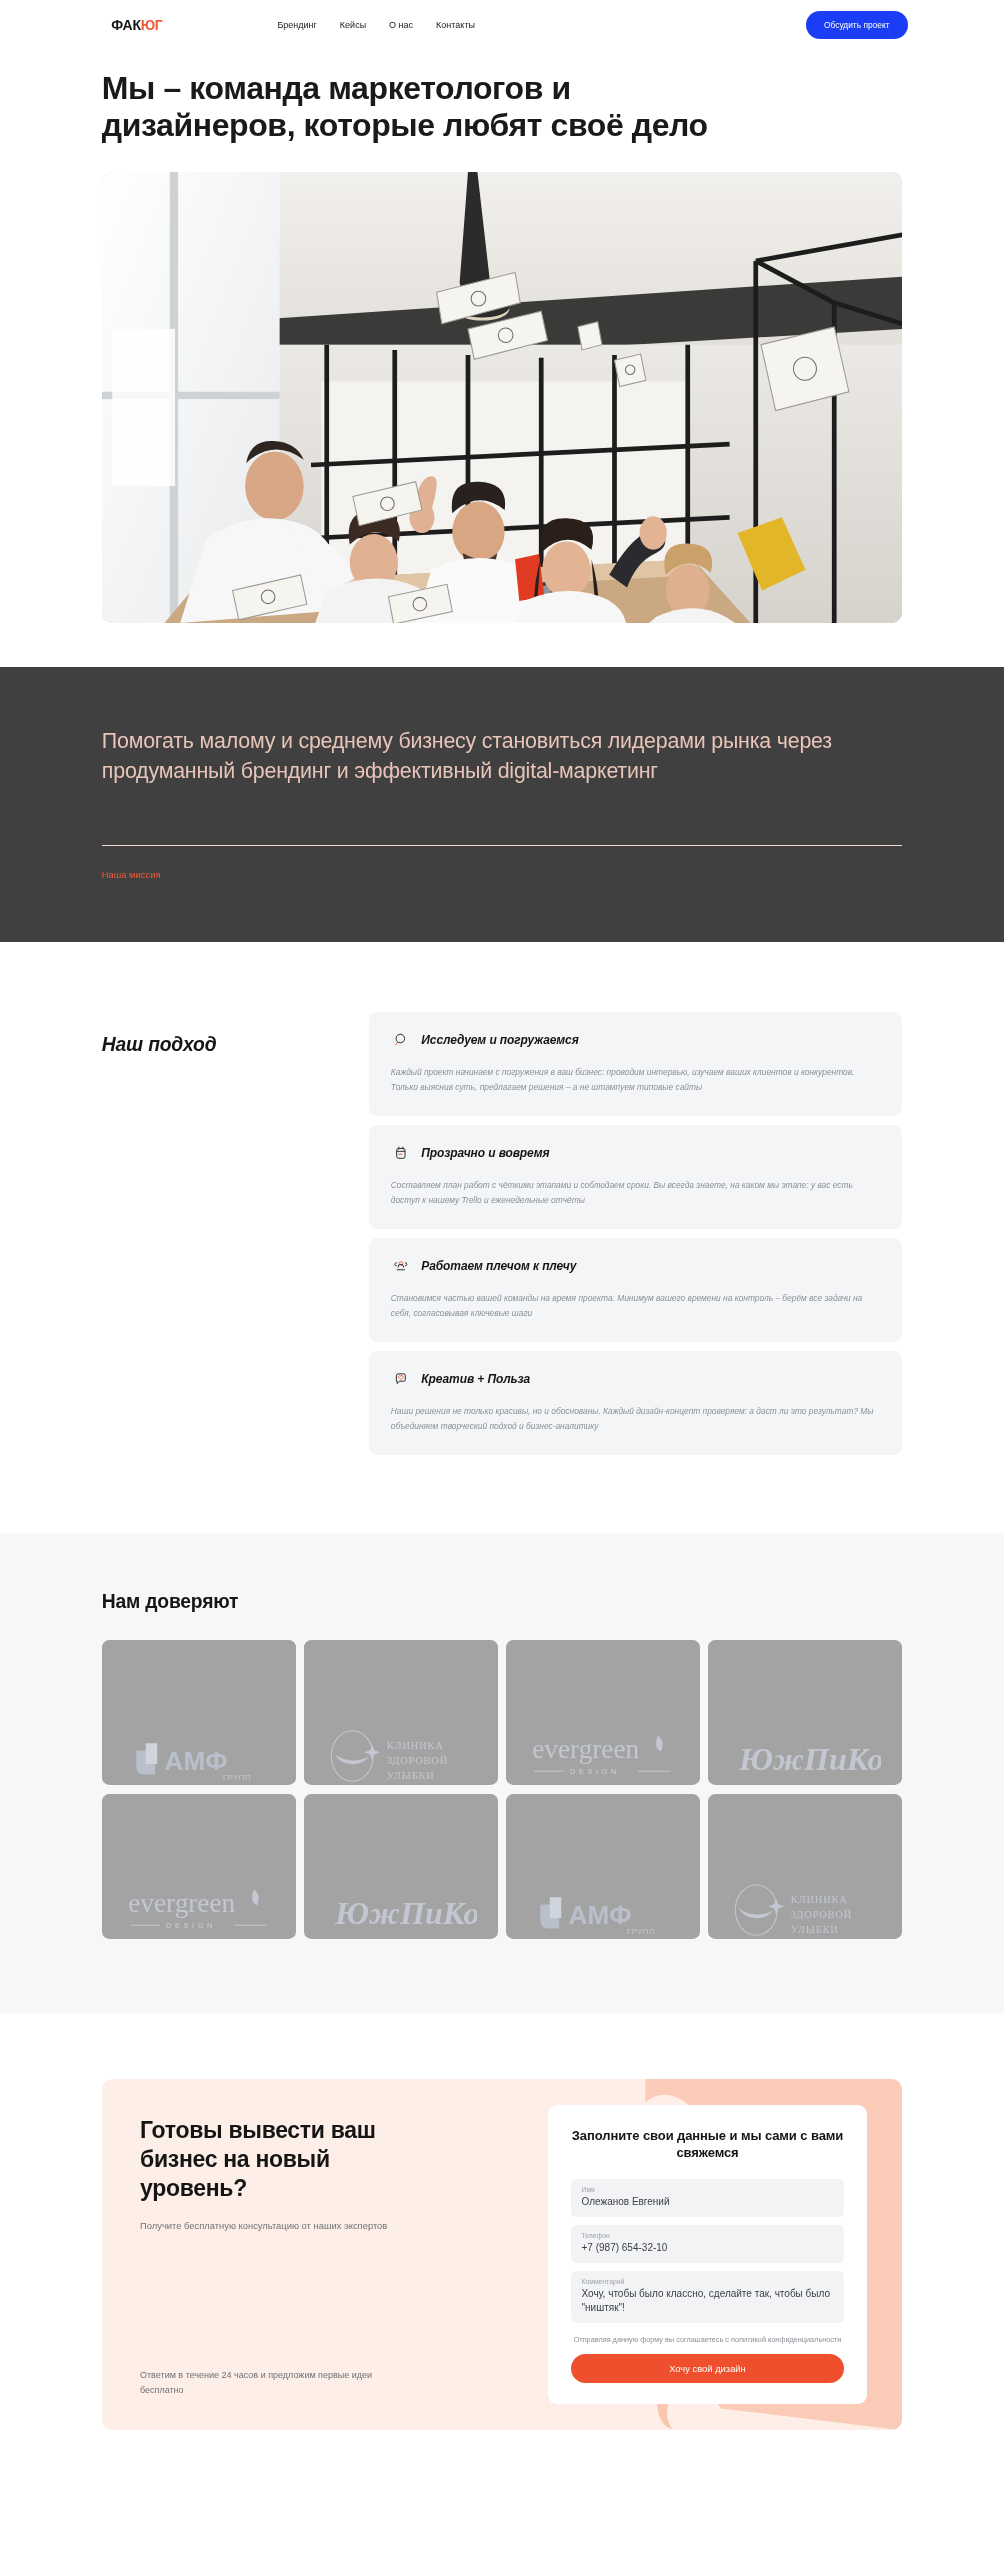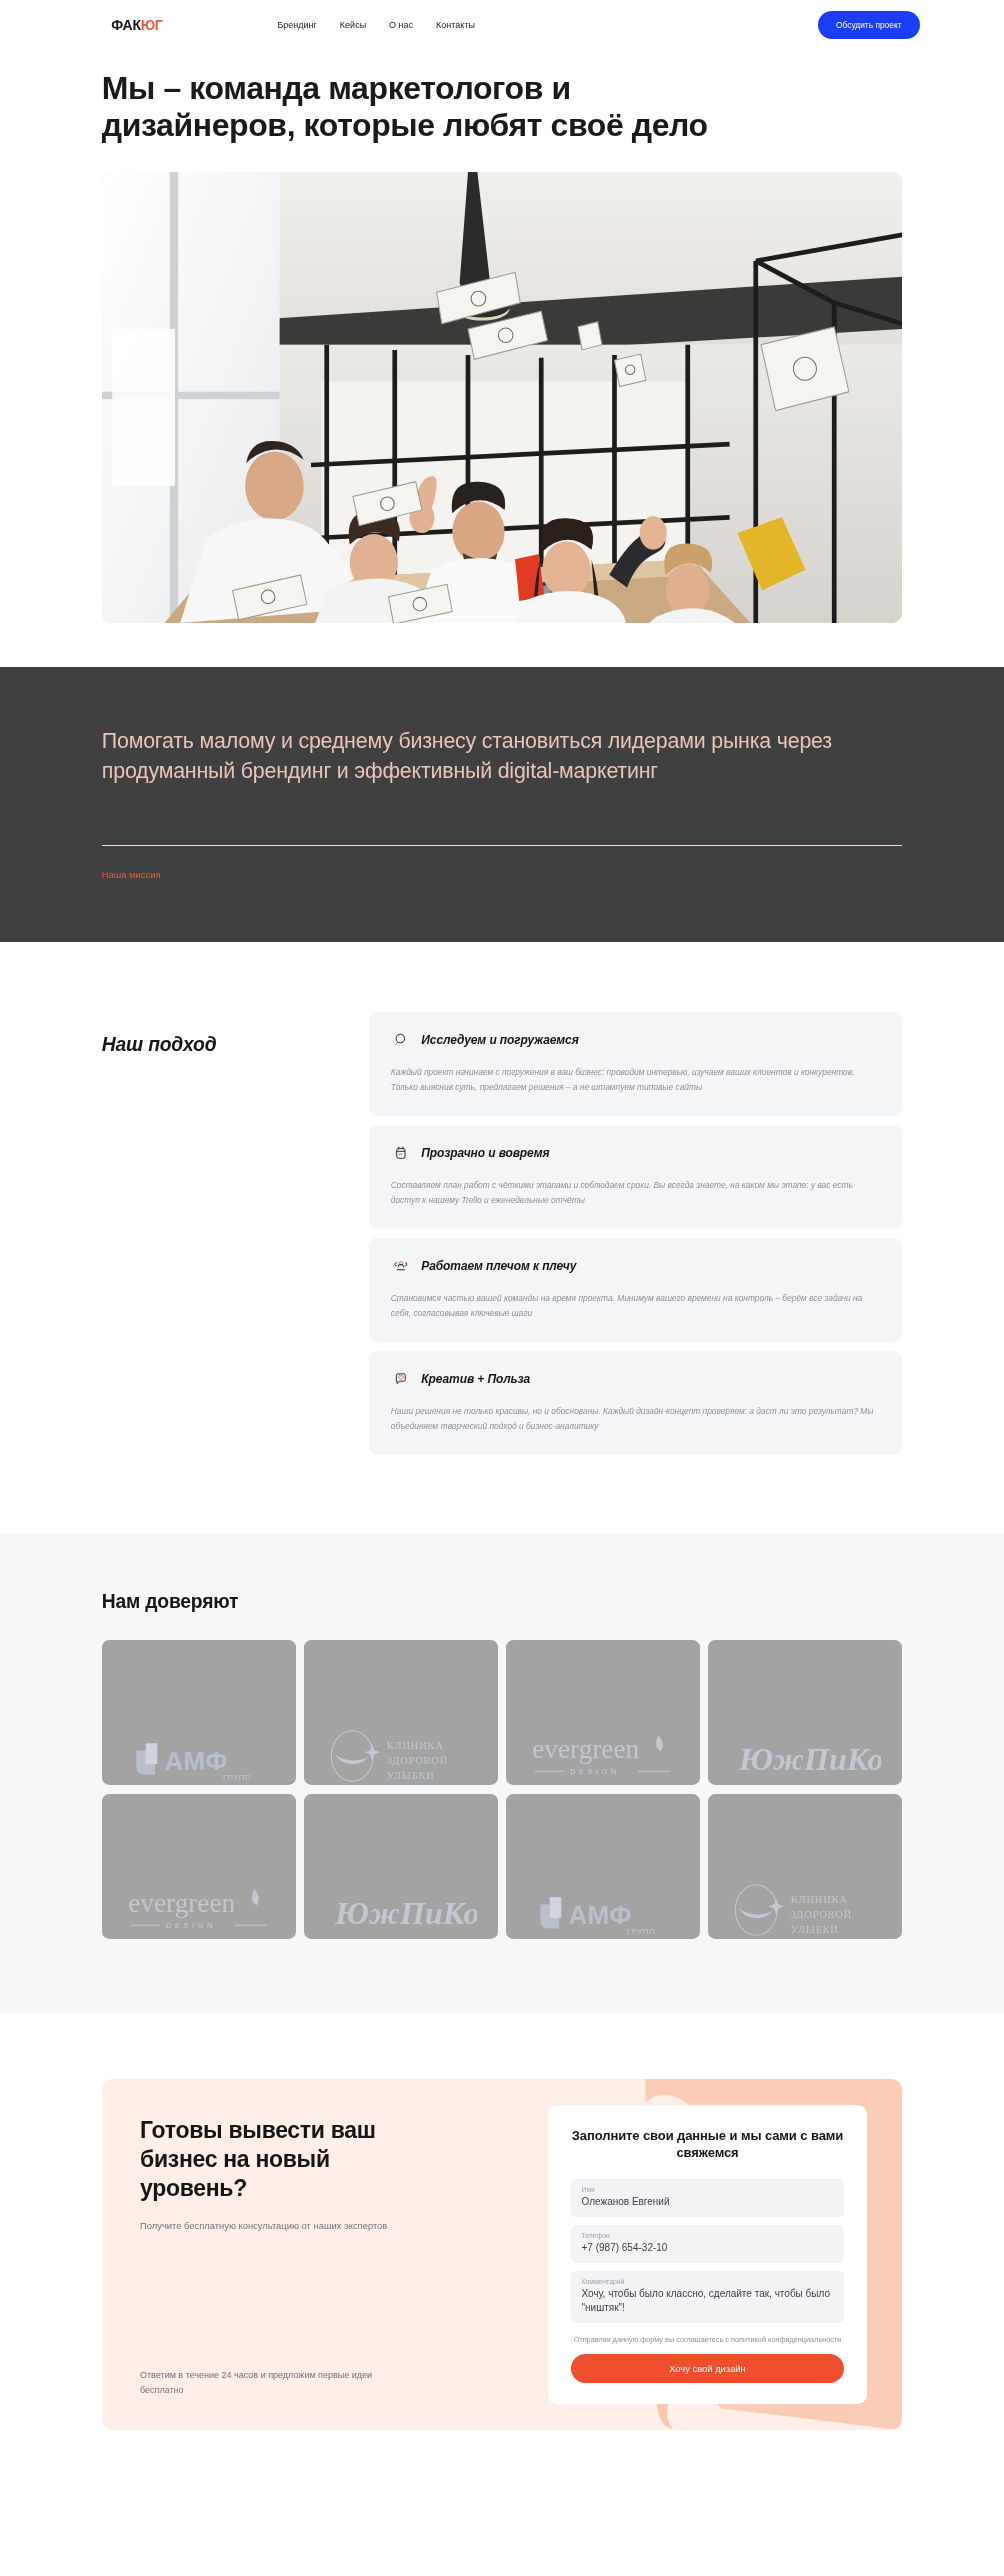--- a/index.html
+++ b/index.html
@@ -46,21 +46,21 @@
     margin-left: 115px;
   }
   .nav a {
     font-size: 9px;
     color: #1c1c1c;
     text-decoration: none;
     white-space: nowrap;
   }
   .cta-top {
     position: absolute;
-    right: 0;
+    right: 12px;
     background: #1b3df5;
     color: #fff;
     border: none;
     border-radius: 18px;
     padding: 9px 18px;
     font-size: 8.4px;
     font-family: "Liberation Sans", sans-serif;
     cursor: pointer;
     white-space: nowrap;
   }

